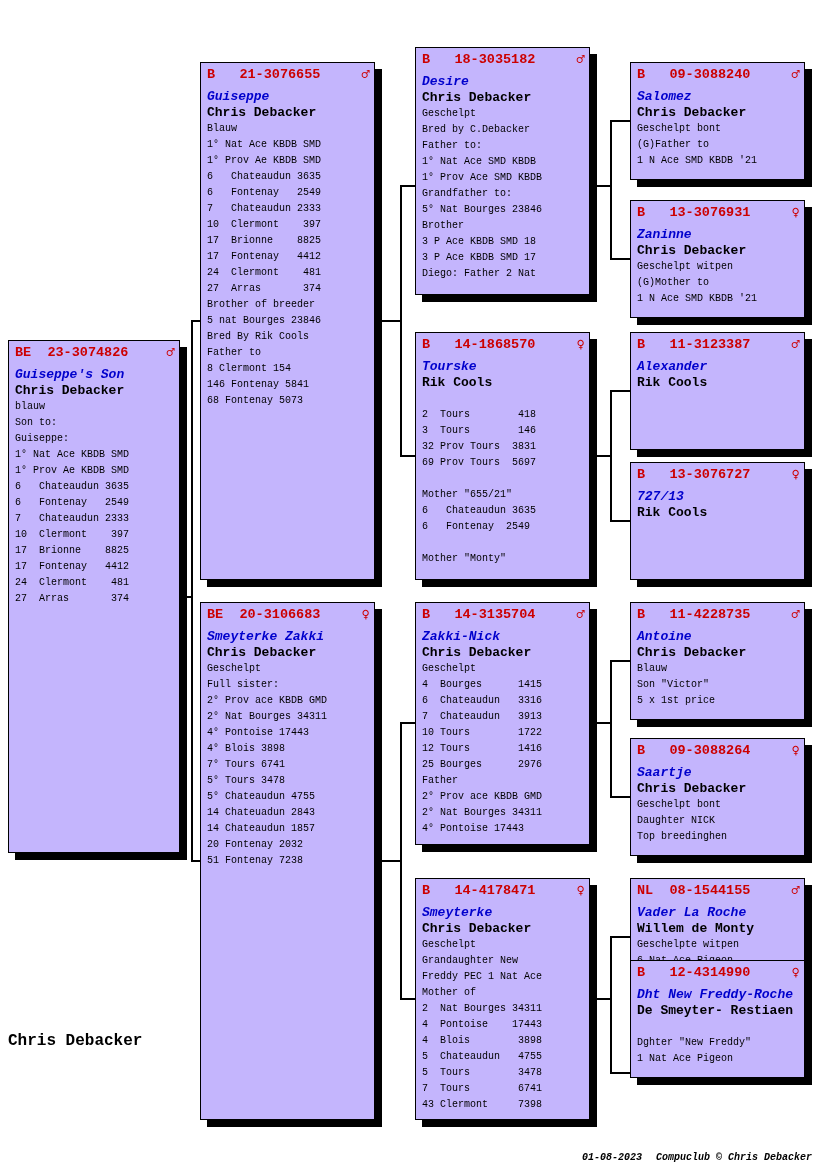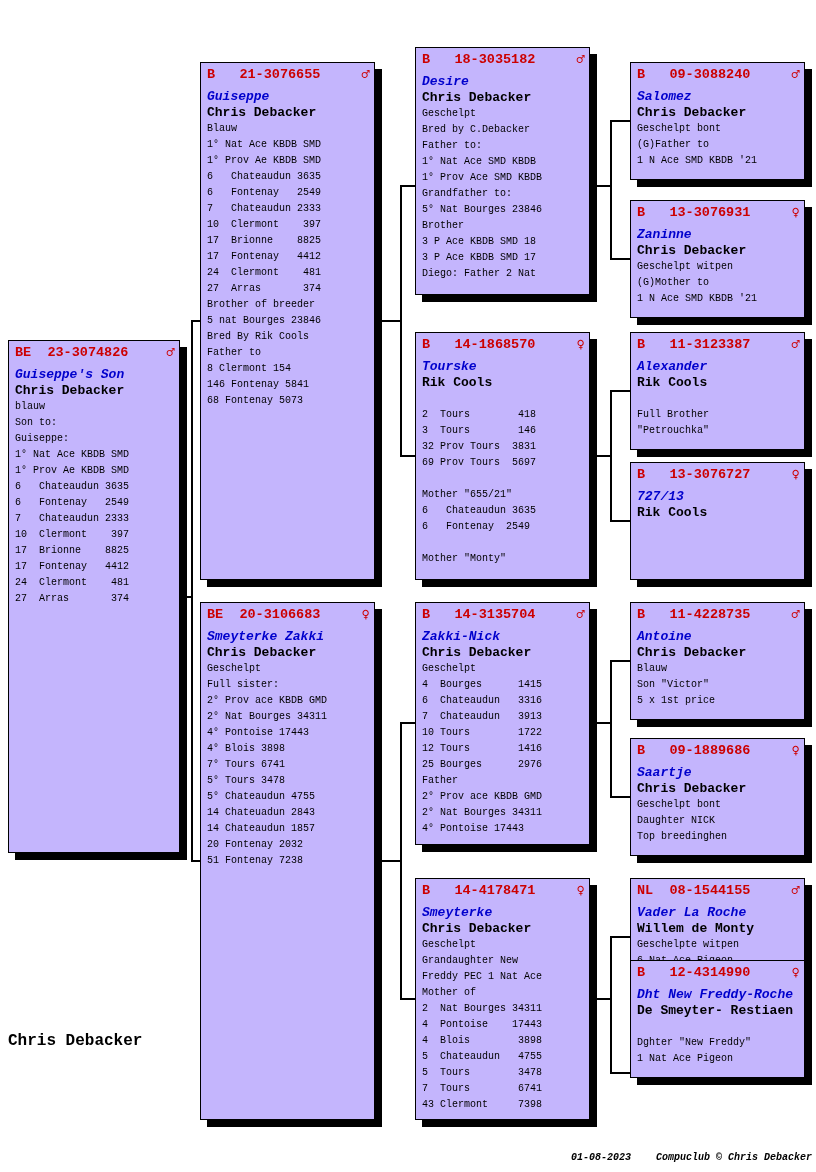--- a/index.html
+++ b/index.html
@@ -35,21 +35,21 @@
   .breeder { font-weight:bold; font-size:13px; line-height:16px; white-space:pre; }
   .pbody { font-size:10px; line-height:16px; white-space:pre; }
   .ln { position:absolute; background:#000; }
   .contact { position:absolute; left:8px; top:1031px; }
   .contact-name { font-weight:bold; font-size:16px; line-height:20px; margin-bottom:4px; white-space:pre; }
   .contact-lines { font-size:13px; line-height:16.5px; white-space:pre; }
   .footer-note {
     position:absolute; right:4px; top:1141px; width:300px; text-align:right;
     font-size:10px; font-style:italic; font-weight:bold; white-space:pre;
   }
-  .footer-note .date { margin-right:25px; }
+  .footer-note .date { margin-right:14px; }
 </style>
 </head>
 <body>
 
 <div class="page">
 
 
   <div class="box" style="left:8px;top:340px;width:172px;height:513px">
     <div class="box-header">
       <span>BE  23-3074826</span>
@@ -225,23 +225,20 @@
 1 N Ace SMD KBDB '21</div>
   </div>
 
   <div class="box" style="left:630px;top:332px;width:175px;height:118px">
     <div class="box-header">
       <span>B   11-3123387</span>
       <span class="sex-icon">♂</span>
     </div>
     <div class="pname">Alexander</div>
     <div class="breeder">Rik Cools</div>
-    <div class="pbody">
-Full Brother
-"Petrouchka"</div>
   </div>
 
   <div class="box" style="left:630px;top:462px;width:175px;height:118px">
     <div class="box-header">
       <span>B   13-3076727</span>
       <span class="sex-icon">♀</span>
     </div>
     <div class="pname">727/13</div>
     <div class="breeder">Rik Cools</div>
   </div>
@@ -253,21 +250,21 @@
     </div>
     <div class="pname">Antoine</div>
     <div class="breeder">Chris Debacker</div>
     <div class="pbody">Blauw
 Son "Victor"
 5 x 1st price</div>
   </div>
 
   <div class="box" style="left:630px;top:738px;width:175px;height:118px">
     <div class="box-header">
-      <span>B   09-1889686</span>
+      <span>B   09-3088264</span>
       <span class="sex-icon">♀</span>
     </div>
     <div class="pname">Saartje</div>
     <div class="breeder">Chris Debacker</div>
     <div class="pbody">Geschelpt bont
 Daughter NICK
 Top breedinghen</div>
   </div>
 
   <div class="box" style="left:630px;top:878px;width:175px;height:118px">

